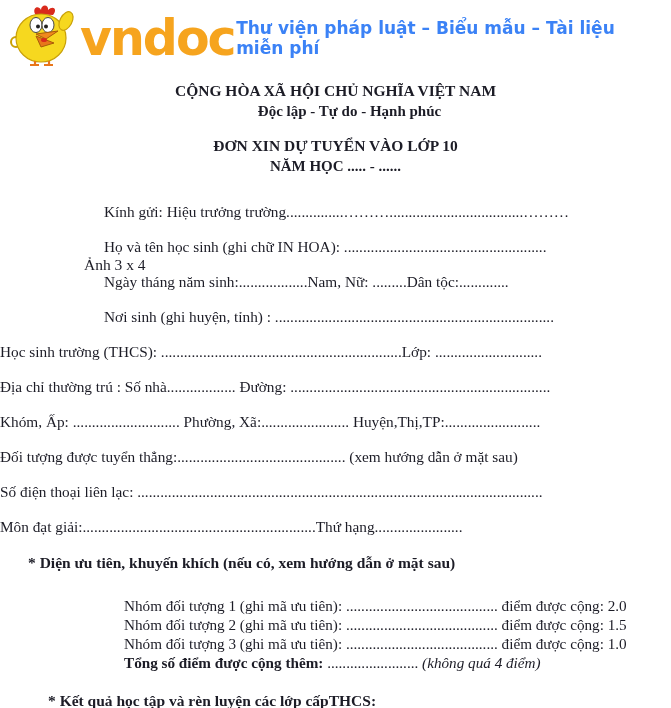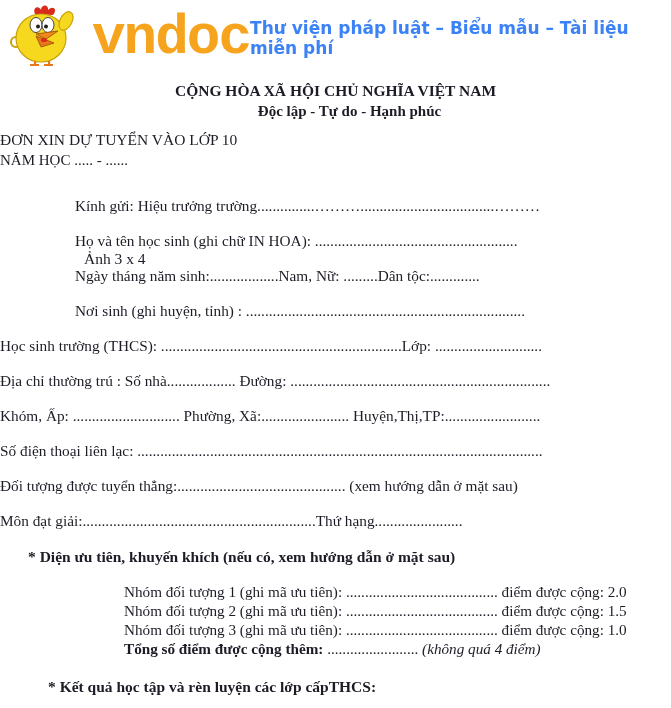--- a/index.html
+++ b/index.html
@@ -14,49 +14,49 @@
 
   
   .site-header {
     display:flex; align-items:center;
     height:72px; padding:4px 8px 0 8px; box-sizing:border-box;
     font-family:"DejaVu Sans","Liberation Sans",sans-serif;
   }
   .logo { display:flex; align-items:center; width:250px; }
   .logo svg { flex:0 0 auto; }
   .logo-text {
-    font-size:56px; font-weight:bold; line-height:1;
-    letter-spacing:-2px; margin-left:14px;font-family:Liberation Mono, monospace;
+    font-size:49px; font-weight:bold; line-height:1;
+    letter-spacing:-2px; margin-left:2px;
   }
   .tagline { font-size:17px; font-weight:bold; letter-spacing:0; }
 
   
   .nat-header { text-align:center; margin-top:10px; font-weight:bold; }
   .nat-line1 { font-size:15.5px; }
   .nat-line2 { font-size:15px; margin-top:3px;margin-left:28px; }
-  .doc-title { text-align:left; margin-top:11px; font-weight:normal; }
+  .doc-title { text-align:center; margin-top:17px; font-weight:bold; }
   .doc-title-line1 { font-size:15.5px; }
   .doc-title-line2 { font-size:15px; margin-top:3px; }
 
   
   .intro { position:relative; margin-top:29px; }
   .photo-label { position:absolute; left:84px; top:52px; font-size:15.5px; }
   .intro p, .fields p {
     margin:0 0 19px 0; font-size:15.3px; line-height:16px;
     white-space:nowrap; overflow:hidden;
   }
-  .intro p { padding-left:75px; }
+  .intro p { padding-left:104px; }
   .fields p { }
 
   
   .priority-heading, .results-heading {
     font-size:15.5px; font-weight:bold; padding-left:48px; margin:0;
     white-space:nowrap;
   }
-  .priority-heading { margin-bottom:16px;padding-left:28px; }
+  .priority-heading { margin-bottom:24px;padding-left:28px; }
   .priority-list { margin:0; padding:0 0 0 124px; list-style:none; }
   .priority-list li {
     position:relative; font-size:15.2px; line-height:19px;
     white-space:nowrap; overflow:hidden;
   }
   .priority-list li::before {
     content:"\2022"; position:absolute; left:-24px; top:0;
     font-size:15px;
   }
   .bold-span { font-weight:bold; }
@@ -114,22 +114,22 @@
     <p>Kính gửi: Hiệu trưởng trường...............………...................................………</p>
     <p>Họ và tên học sinh (ghi chữ IN HOA): .....................................................</p>
     <p>Ngày tháng năm sinh:..................Nam, Nữ: .........Dân tộc:.............</p>
     <p>Nơi sinh (ghi huyện, tỉnh) : .........................................................................</p>
   </section>
 
   <section class="fields">
     <p>Học sinh trường (THCS): ...............................................................Lớp: ............................</p>
     <p>Địa chỉ thường trú : Số nhà.................. Đường: ....................................................................</p>
     <p>Khóm, Ấp: ............................ Phường, Xã:....................... Huyện,Thị,TP:.........................</p>
+    <p>Đối tượng được tuyển thẳng:............................................ (xem hướng dẫn ở mặt sau)</p>
     <p>Số điện thoại liên lạc: ..........................................................................................................</p>
-    <p>Đối tượng được tuyển thẳng:............................................ (xem hướng dẫn ở mặt sau)</p>
     <p>Môn đạt giải:.............................................................Thứ hạng.......................</p>
   </section>
 
   <section>
     <h3 class="priority-heading">* Diện ưu tiên, khuyến khích (nếu có, xem hướng dẫn ở mặt sau)</h3>
     <ul class="priority-list">
       <li>Nhóm đối tượng 1 (ghi mã ưu tiên): ........................................ điểm được cộng: 2.0</li>
       <li>Nhóm đối tượng 2 (ghi mã ưu tiên): ........................................ điểm được cộng: 1.5</li>
       <li>Nhóm đối tượng 3 (ghi mã ưu tiên): ........................................ điểm được cộng: 1.0</li>
       <li>

